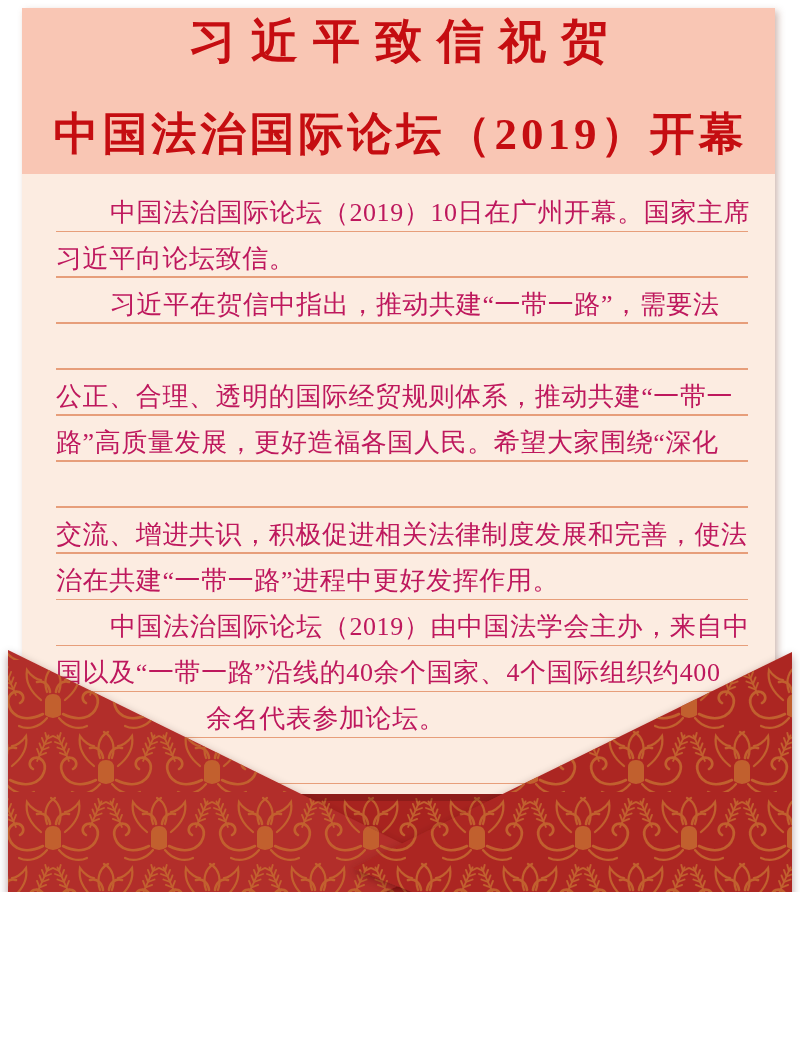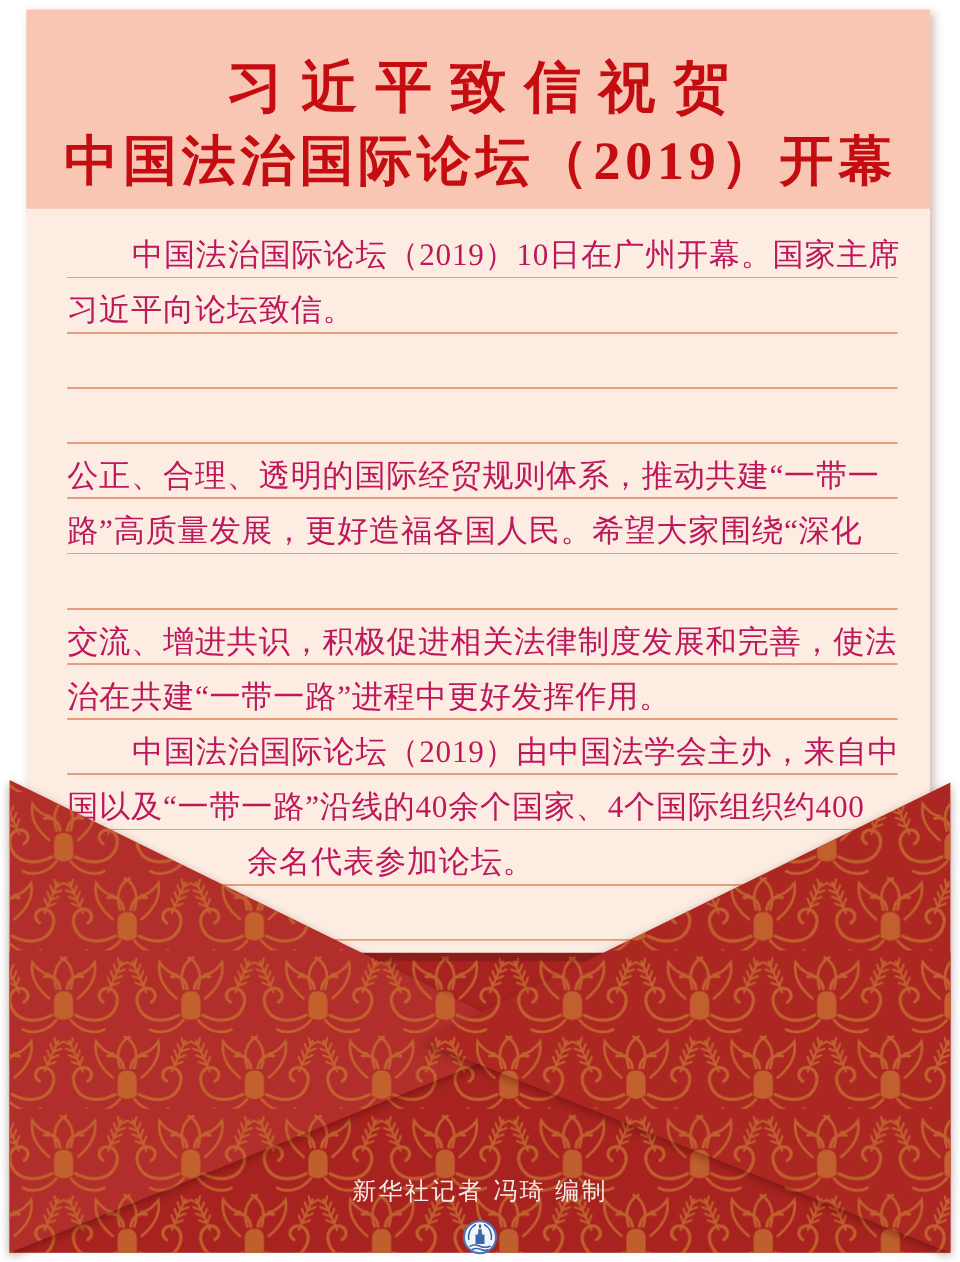--- a/index.html
+++ b/index.html
@@ -1,36 +1,36 @@
 <!DOCTYPE html>
 <html><head>
 <meta charset="utf-8">
 <style>
   html,body{margin:0;padding:0;background:#ffffff;}
   .poster{
-    position:relative;width:800px;height:1052px;overflow:hidden;
+    position:relative;width:800px;height:892px;overflow:hidden;
     background:#ffffff;font-family:"Liberation Serif","DejaVu Serif",serif;
   }
   
   .paper-bg{
     position:absolute;left:22px;top:8px;width:753px;height:792px;
     background:#fcece1;box-shadow:3px 3px 7px rgba(120,60,40,.35);
   }
   .header-bg{
     position:absolute;left:22px;top:8px;width:753px;height:166px;
     background:#f9c6b4;display:flex;flex-direction:column;align-items:center;
     justify-content:flex-end;padding-bottom:10px;box-sizing:border-box;
   }
   .title1{
     font-size:47px;font-weight:bold;color:#c50d11;letter-spacing:15px;
     line-height:62px;white-space:nowrap;text-indent:15px;
   }
   .title2{
     font-size:45px;font-weight:bold;color:#c50d11;letter-spacing:4px;
-    line-height:60px;white-space:nowrap;text-indent:4px;
+    line-height:60px;white-space:nowrap;text-indent:4px;margin-top:32px;
   }
   
   .rules{
     position:absolute;left:56px;top:186px;width:692px;height:598px;
     background:repeating-linear-gradient(to bottom,
       rgba(0,0,0,0) 0px, rgba(0,0,0,0) 44.5px,
       #e79e7a 44.5px, #e79e7a 46px);
   }
   
   .tline{
@@ -64,20 +64,21 @@
 
   <div class="header-bg">
     <div class="title1">习近平致信祝贺</div>
     <div class="title2">中国法治国际论坛（2019）开幕</div>
   </div>
 
   <div class="rules"></div>
 
   <div class="tline t1 ind">中国法治国际论坛（2019）10日在广州开幕。国家主席</div>
   <div class="tline t2">习近平向论坛致信。</div>
+  <div class="tline t3 ind">习近平在贺信中指出，推动共建“一带一路”，需要法</div>
   <div class="tline t5">公正、合理、透明的国际经贸规则体系，推动共建“一带一</div>
   <div class="tline t6">路”高质量发展，更好造福各国人民。希望大家围绕“深化</div>
   <div class="tline t8">交流、增进共识，积极促进相关法律制度发展和完善，使法</div>
   <div class="tline t9">治在共建“一带一路”进程中更好发挥作用。</div>
   <div class="tline t10 ind">中国法治国际论坛（2019）由中国法学会主办，来自中</div>
   <div class="tline t11">国以及“一带一路”沿线的40余个国家、4个国际组织约400</div>
   <div class="tline t12 ind2">余名代表参加论坛。</div>
 
   <svg class="envelope" viewBox="0 0 800 1052" xmlns="http://www.w3.org/2000/svg">
     <defs>

